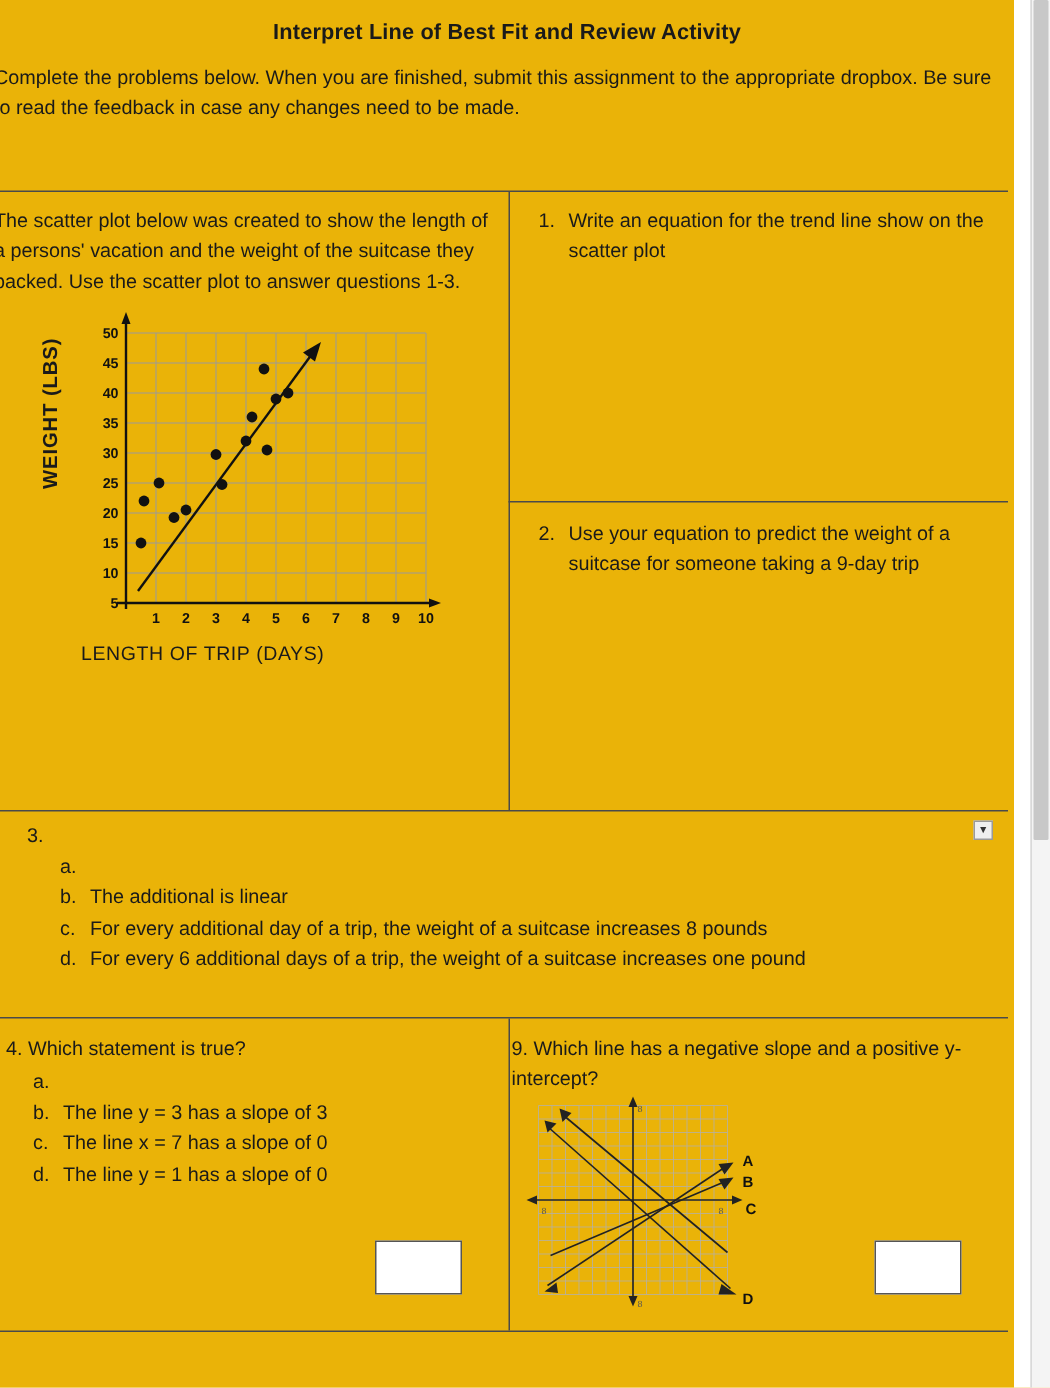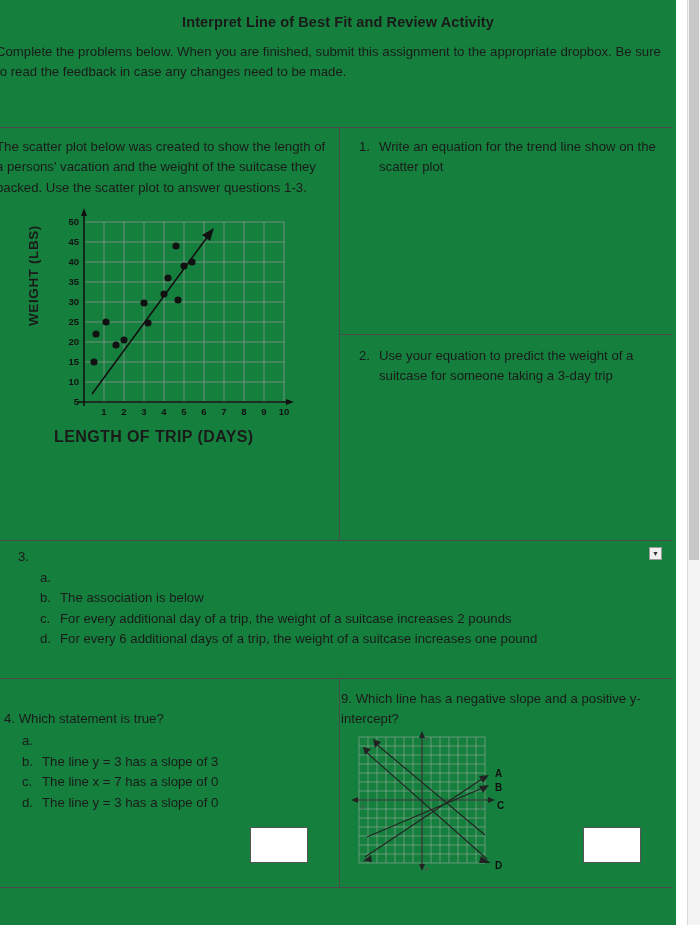--- a/index.html
+++ b/index.html
@@ -15,21 +15,21 @@
     position: relative;
     overflow: hidden;
   }
   .page {
     position: absolute;
     left: 0;
     top: 0;
     width: 676px;
     height: 925px;
     box-sizing: border-box;
-    background: #15803d;
+    background: #eab308;
   }
   
   .scroll-track {
     position: absolute;
     right: 0;
     top: 0;
     width: 12px;
     height: 925px;
     background: #f4f4f4;
     border-left: 1px solid #d9d9d9;
@@ -94,22 +94,22 @@
     transform: rotate(-90deg);
     transform-origin: left top;
     font-weight: bold;
     font-size: 13.5px;
     letter-spacing: .6px;
   }
   .xlabel {
     position: absolute;
     left: 58px;
     top: 224px;
-    font-weight: bold;
-    font-size: 16px;
+    font-weight: normal;
+    font-size: 13px;
     letter-spacing: .4px;
   }
 
   
   .q3-wrap { padding: 8px 10px 6px 18px; }
   .q3-head {
     font-size: 13.2px;
     display: flex;
   }
   .q3-head .num { width: 22px; flex: 0 0 22px; }
@@ -258,72 +258,72 @@
         <div class="num">1.</div>
         <div class="body">Write an equation for the trend line show on the scatter plot</div>
       </div>
     </div>
 
     <div style="position:absolute; left:339px; top:206px; width:333px; height:1px; background:#4a4a4a;"></div>
 
     <div style="position:absolute; left:345px; top:218px; width:326px;">
       <div class="num-item">
         <div class="num">2.</div>
-        <div class="body">Use your equation to predict the weight of a suitcase for someone taking a 3-day trip</div>
+        <div class="body">Use your equation to predict the weight of a suitcase for someone taking a 9-day trip</div>
       </div>
     </div>
   </div>
 
   <div style="position:absolute; left:0; top:540px; width:672px; height:1px; background:#4a4a4a;"></div>
 
   <div style="position:absolute; left:0; top:541px; width:672px; height:136px;">
     <div class="q3-wrap">
       <div class="q3-head">
         <div class="num">3.</div>
       </div>
       <div style="height:4px;"></div>
       <div class="choice" style="padding-left:22px;">
         <div class="lt">a.</div>
       </div>
       <div class="choice" style="padding-left:22px;">
         <div class="lt">b.</div>
-        <div>The association is below</div>
+        <div>The additional is linear</div>
       </div>
       <div class="choice" style="padding-left:22px;">
         <div class="lt">c.</div>
-        <div>For every additional day of a trip, the weight of a suitcase increases 2 pounds</div>
+        <div>For every additional day of a trip, the weight of a suitcase increases 8 pounds</div>
       </div>
       <div class="choice" style="padding-left:22px;">
         <div class="lt">d.</div>
         <div>For every 6 additional days of a trip, the weight of a suitcase increases one pound</div>
       </div>
     </div>
   </div>
 
   <div style="position:absolute; left:0; top:678px; width:672px; height:1px; background:#4a4a4a;"></div>
 
   <div style="position:absolute; left:0; top:679px; width:672px; height:208px;">
     <div style="position:absolute; left:339px; top:0; width:1px; height:208px; background:#4a4a4a;"></div>
 
-    <div style="position:absolute; left:4px; top:10px; width:330px;margin-top:20px;">
+    <div style="position:absolute; left:4px; top:10px; width:330px;">
       <div class="q45">4. Which statement is true?</div>
       <div class="choice" style="padding-left:18px; margin-top:2px;">
         <div class="lt">a.</div>
       </div>
       <div class="choice" style="padding-left:18px;">
         <div class="lt">b.</div>
         <div>The line y = 3 has a slope of 3</div>
       </div>
       <div class="choice" style="padding-left:18px;">
         <div class="lt">c.</div>
         <div>The line x = 7 has a slope of 0</div>
       </div>
       <div class="choice" style="padding-left:18px;">
         <div class="lt">d.</div>
-        <div>The line y = 3 has a slope of 0</div>
+        <div>The line y = 1 has a slope of 0</div>
       </div>
     </div>
     <div style="position:absolute; left:250px; top:148px;">
       <div class="ans-box"></div>
     </div>
 
     <div style="position:absolute; left:341px; top:10px; width:330px;">
       <div class="q45">9. Which line has a negative slope and a positive y-intercept?</div>
     </div>
 

